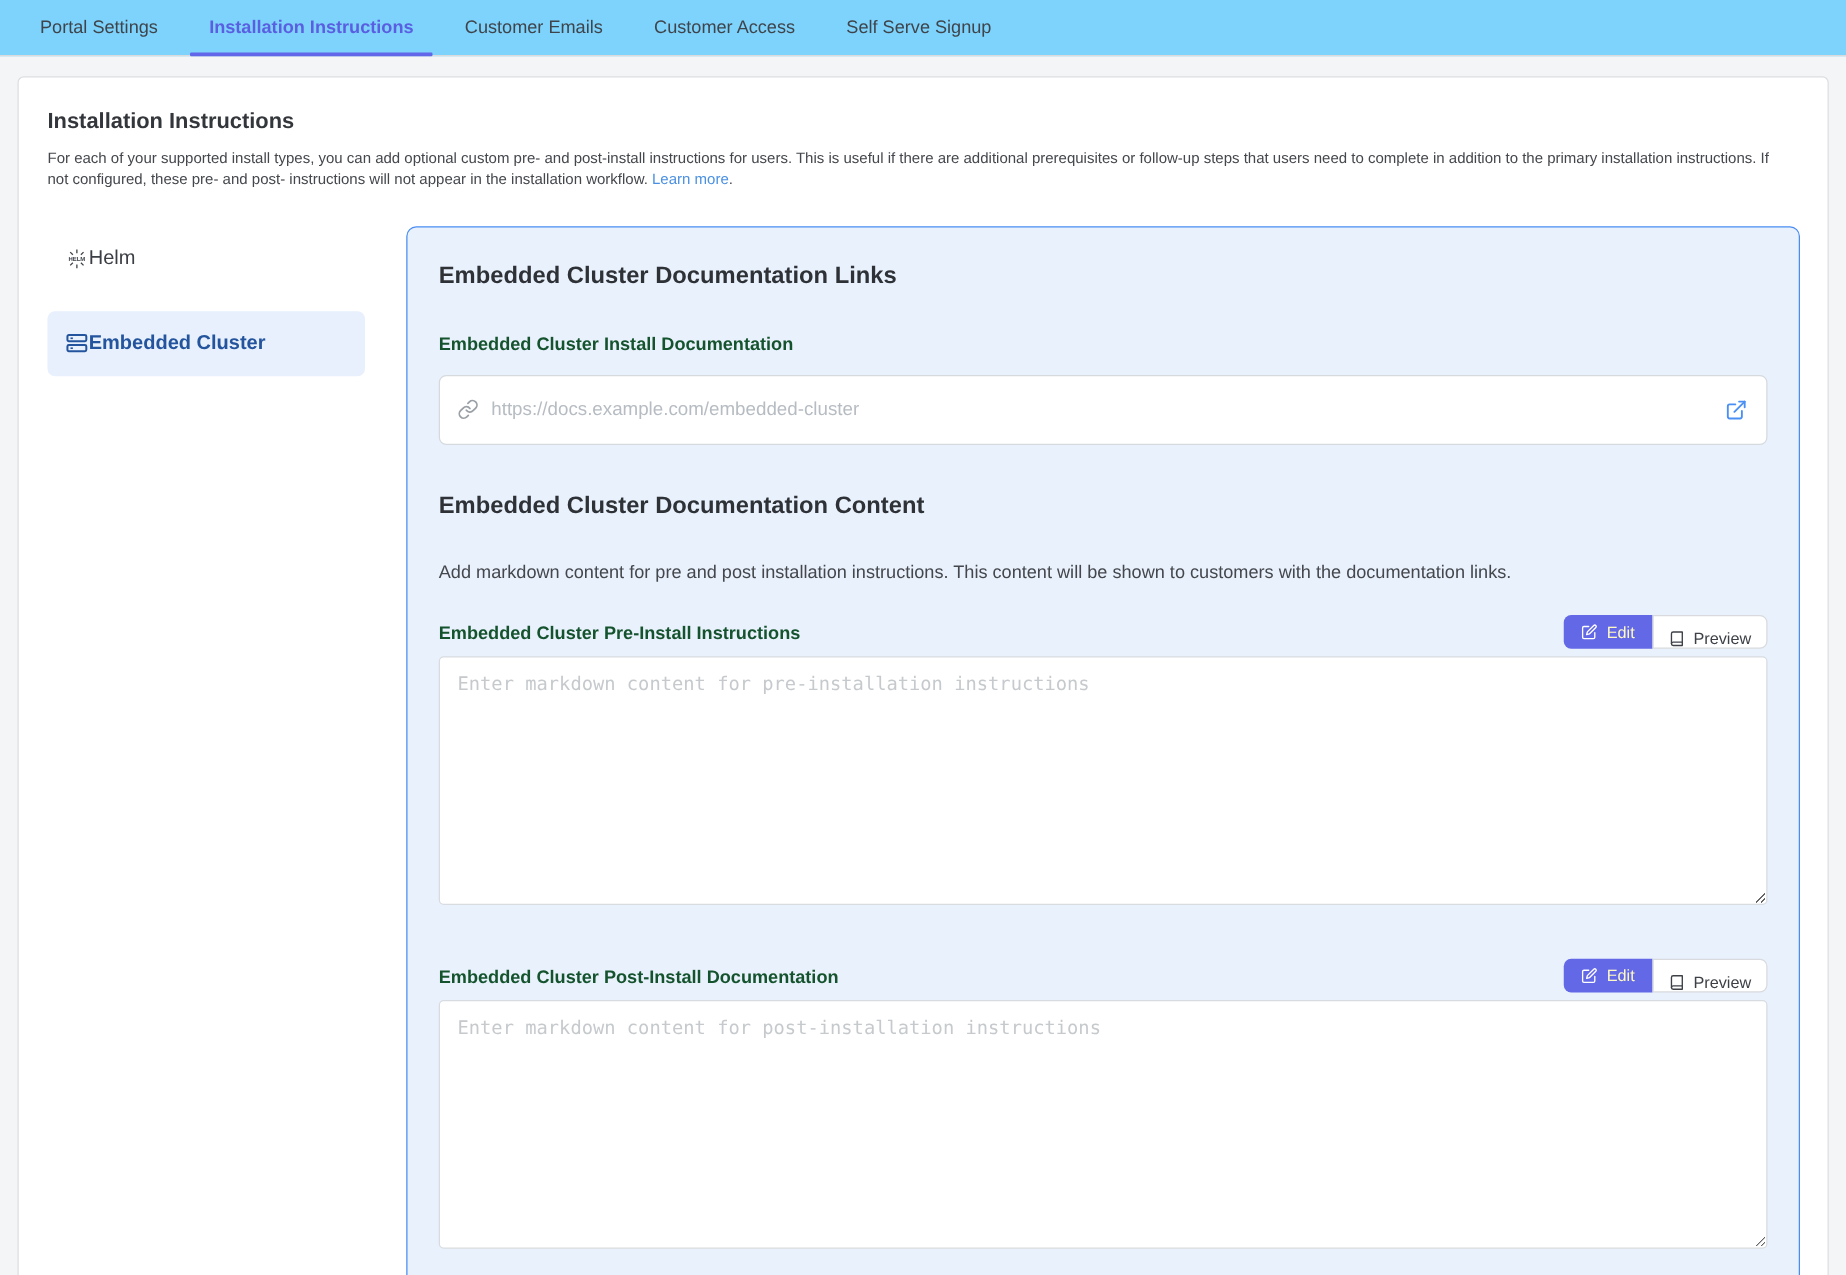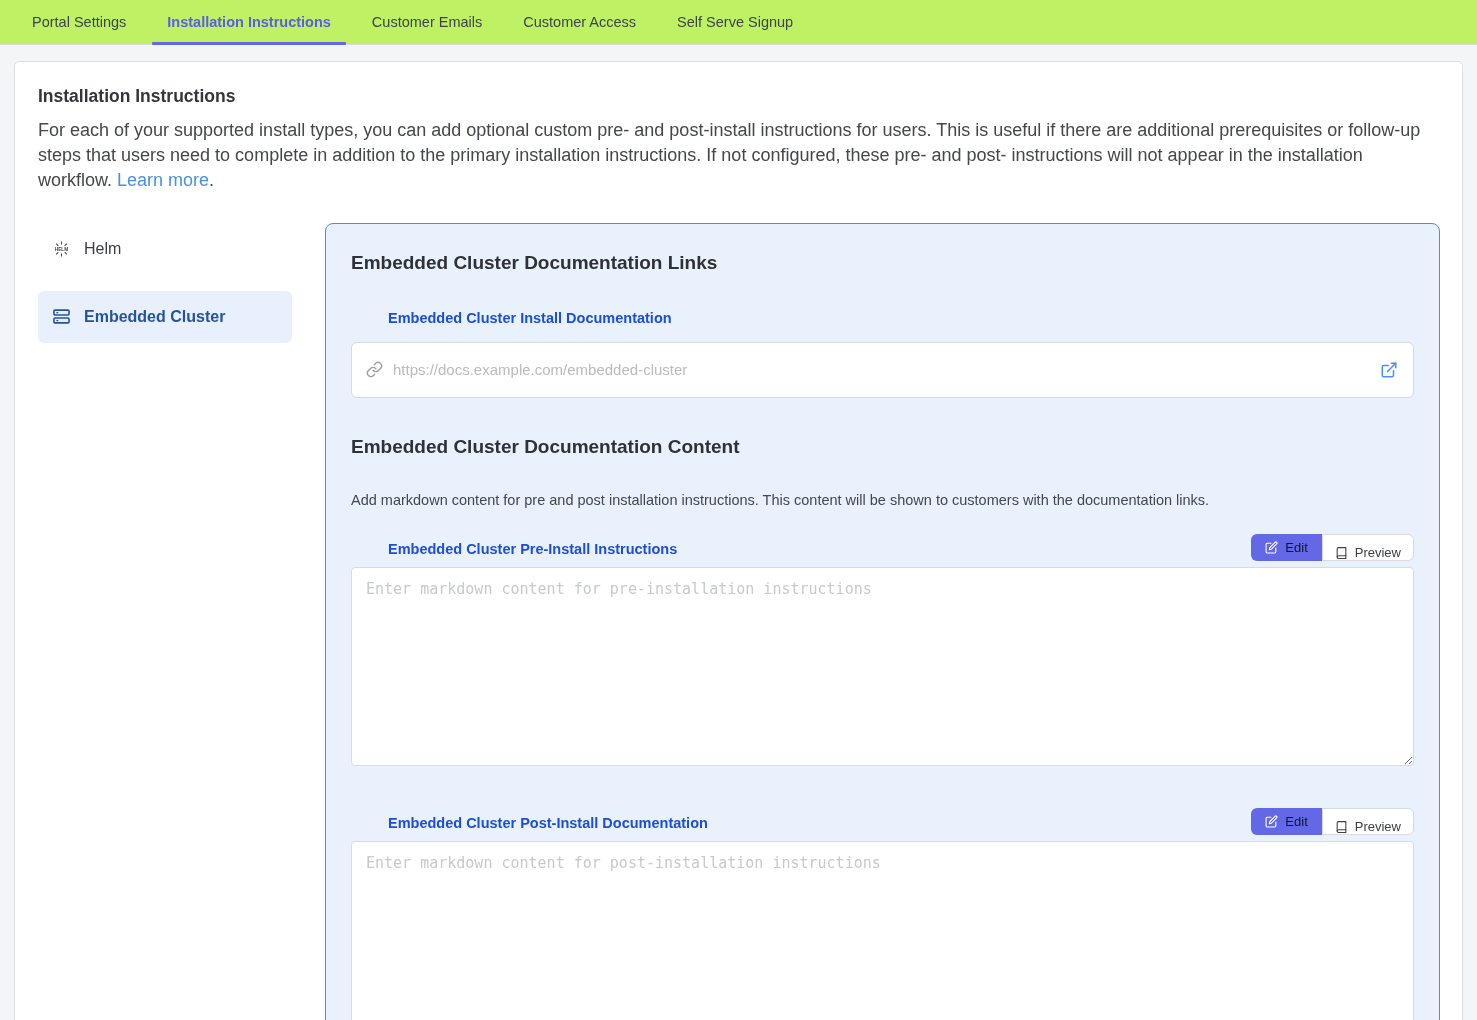--- a/index.html
+++ b/index.html
@@ -9,21 +9,21 @@
     background: #f4f5f7;
     color: #3b3e44;
   }
 
   
   .tabbar {
     display: flex;
     align-items: center;
     height: 45px;
     padding-left: 32px;
-    background: #bef264;
+    background: #7dd3fc;
     border-bottom: 1px solid #d8dadc;
   }
   .tab {
     position: relative;
     display: flex;
     align-items: center;
     height: 100%;
     margin-right: 41px;
     font-size: 14.5px;
     color: #3f444b;
@@ -54,21 +54,21 @@
     border-radius: 5px;
     padding: 24px 22px 0 23px;
   }
   .card-title {
     font-size: 17.5px;
     font-weight: 600;
     color: #33363a;
     margin-bottom: 11px;
   }
   .card-desc {
-    font-size: 18px;
+    font-size: 12px;
     line-height: 1.4;
     color: #44474c;
     max-width: 1395px;
   }
   .learn-more {
     color: #4a90e2;
     cursor: pointer;
     text-decoration: none;
   }
 
@@ -81,21 +81,20 @@
   .sidebar {
     width: 254px;
     flex-shrink: 0;
     display: flex;
     flex-direction: column;
     gap: 16px;
   }
   .side-item {
     display: flex;
     align-items: center;
-    gap: 13px;
     height: 52px;
     padding: 0 14px;
     border-radius: 6px;
     font-size: 16px;
     color: #3b3e44;
     cursor: pointer;
   }
   .side-item.selected {
     background: #e7f0fc;
     color: #24549e;
@@ -114,23 +113,22 @@
   }
   .panel-h {
     font-size: 19px;
     font-weight: 700;
     color: #2e3237;
   }
   .h-links { margin-bottom: 36px; }
   .field-label {
     font-size: 14.5px;
     font-weight: 600;
-    color: #1d4ed8;
+    color: #14532d;
     margin-bottom: 16px;
-    margin-left: 37px;
   }
   .url-box {
     display: flex;
     align-items: center;
     gap: 10px;
     height: 56px;
     background: #ffffff;
     border: 1px solid #d6dade;
     border-radius: 6px;
     padding: 0 13px 0 14px;
@@ -173,21 +171,21 @@
     display: flex;
     align-items: center;
     gap: 7px;
     height: 27px;
     font-size: 13px;
     font-family: "Liberation Sans", sans-serif;
     cursor: pointer;
   }
   .btn-edit {
     background: #6368e6;
-    color: #0f172a;
+    color: #fef9c3;
     border: none;
     padding: 0 14px;
     border-radius: 6px 0 0 6px;
   }
   .btn-preview {
     background: #ffffff;
     color: #3d4046;
     border: 1px solid #d8dadd;
     padding: 0 12px;
     border-radius: 0 6px 6px 0;

